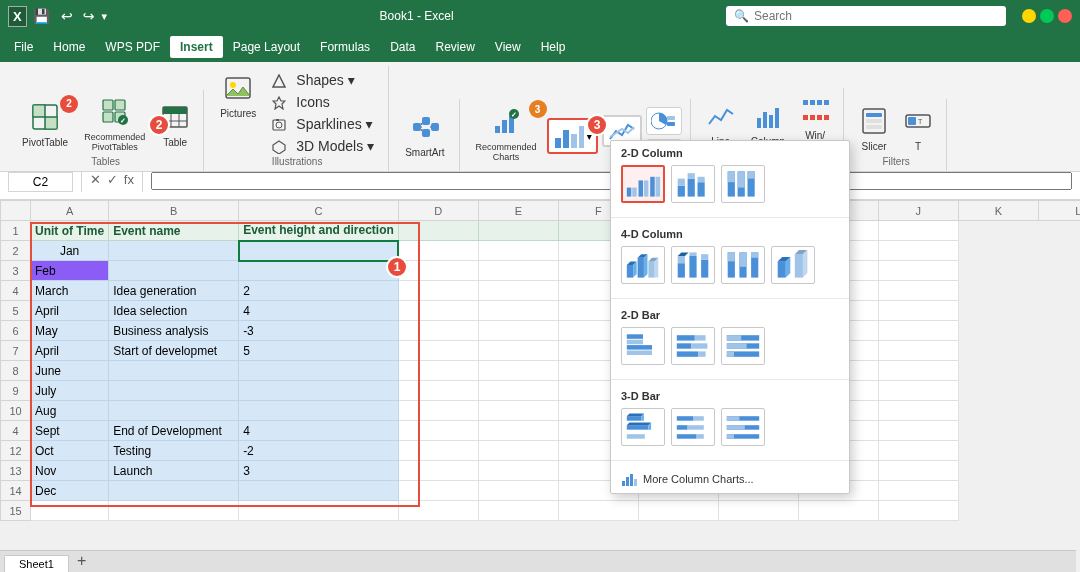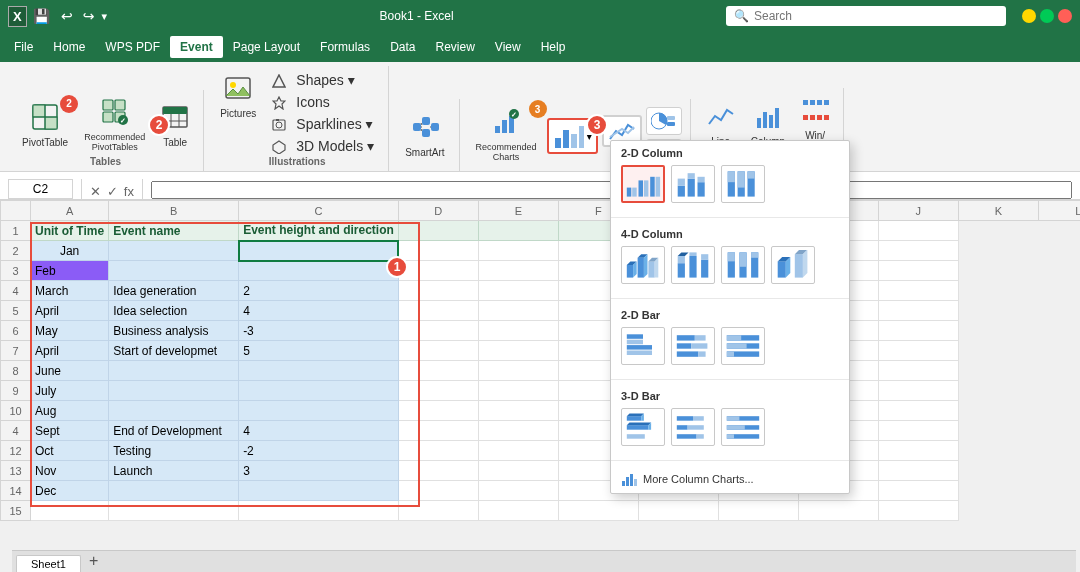--- a/index.html
+++ b/index.html
@@ -66,21 +66,21 @@
       display: flex;
       flex-direction: column;
       align-items: center;
       border-right: 1px solid #d4d4d4;
       padding: 0 8px 0;
       min-height: 72px;
       justify-content: space-between;
     }
     .ribbon-group:last-child { border-right: none; }
     .ribbon-group-content { display: flex; align-items: center; gap: 4px; flex: 1; padding-top: 4px; }
-    .ribbon-group-label { font-size: 10px; color: #666; padding-bottom: 4px; font-weight: bold; }
+    .ribbon-group-label { font-size: 10px; color: #666; padding-bottom: 4px; }
     .ribbon-btn {
       display: flex;
       flex-direction: column;
       align-items: center;
       gap: 2px;
       padding: 4px 6px;
       cursor: pointer;
       border-radius: 3px;
       min-width: 40px;
     }
@@ -123,21 +123,21 @@
       position: relative;
     }
     .chart-col-btn.highlighted { border-color: #e74c3c; border-width: 2px; }
 
     
     .formula-bar {
       background: white;
       border-bottom: 1px solid #d4d4d4;
       height: 28px;
       display: flex;
-      align-items: flex-end;
+      align-items: flex-start;
       padding: 0 8px;
       gap: 8px;
     }
     .cell-ref { width: 65px; border: 1px solid #d4d4d4; padding: 2px 4px; font-size: 12px; text-align: center; }
     .formula-divider { width: 1px; height: 20px; background: #d4d4d4; }
     .formula-icons { display: flex; gap: 6px; color: #666; font-size: 13px; }
     .formula-input { flex: 1; font-size: 12px; }
 
     
     .spreadsheet-container {
@@ -279,21 +279,21 @@
     <div class="win-btn min"></div>
     <div class="win-btn max"></div>
     <div class="win-btn close"></div>
   </div>
 </div>
 
 <div class="menu-bar">
   <div class="menu-item">File</div>
   <div class="menu-item">Home</div>
   <div class="menu-item">WPS PDF</div>
-  <div class="menu-item active">Event</div>
+  <div class="menu-item active">Insert</div>
   <div class="menu-item">Page Layout</div>
   <div class="menu-item">Formulas</div>
   <div class="menu-item">Data</div>
   <div class="menu-item">Review</div>
   <div class="menu-item">View</div>
   <div class="menu-item">Help</div>
 </div>
 
 <div class="ribbon" style="position:relative;">
 
@@ -498,20 +498,46 @@
               <rect x="16" y="19" width="5" height="5" fill="#e74c3c"></rect>
               <rect x="23" y="19" width="5" height="5" fill="#e74c3c"></rect>
             </svg>
         </div>
         <div class="btn-label">Win/<br>Loss</div>
       </div>
     </div>
     <div class="ribbon-group-label">Sparklines</div>
   </div>
 
+  <div class="ribbon-group">
+    <div class="ribbon-group-content">
+      <div class="ribbon-btn">
+        <div class="btn-icon">
+          <svg width="28" height="28" viewBox="0 0 28 28">
+              <rect x="3" y="2" width="22" height="24" rx="2" fill="none" stroke="#555" stroke-width="1.5"></rect>
+              <rect x="6" y="6" width="16" height="4" rx="1" fill="#4a90d9"></rect>
+              <rect x="6" y="12" width="16" height="4" rx="1" fill="#e0e0e0"></rect>
+              <rect x="6" y="18" width="16" height="4" rx="1" fill="#e0e0e0"></rect>
+            </svg>
+        </div>
+        <div class="btn-label">Slicer</div>
+      </div>
+      <div class="ribbon-btn">
+        <div class="btn-icon">
+          <svg width="28" height="28" viewBox="0 0 28 28">
+              <rect x="2" y="8" width="24" height="12" rx="2" fill="none" stroke="#555" stroke-width="1.5"></rect>
+              <rect x="4" y="10" width="8" height="8" rx="1" fill="#4a90d9"></rect>
+              <text x="14" y="17" font-size="7" fill="#555">T</text>
+            </svg>
+        </div>
+        <div class="btn-label">T</div>
+      </div>
+    </div>
+    <div class="ribbon-group-label">Filters</div>
+  </div>
 
   <div class="annotation" style="top:52px;left:148px;">2</div>
   <div class="annotation" style="top:52px;left:586px;">3</div>
 </div>
 
 <div class="formula-bar">
   <input class="cell-ref" type="text" value="C2" style="">
   <div class="formula-divider"></div>
   <div class="formula-icons">
     <span>✕</span>
@@ -918,16 +944,16 @@
     <svg width="16" height="16" viewBox="0 0 16 16">
         <rect x="1" y="10" width="3" height="5" fill="#4a90d9"></rect>
         <rect x="5" y="6" width="3" height="9" fill="#4a90d9"></rect>
         <rect x="9" y="3" width="3" height="12" fill="#4a90d9"></rect>
         <rect x="13" y="8" width="3" height="7" fill="#a0c4e8"></rect>
       </svg>
     <span>More Column Charts...</span>
   </div>
 </div>
 
-<div class="tab-bar" style="position:fixed;bottom:0;left:0;right:4px;margin-left:12px;">
+<div class="tab-bar" style="position:fixed;bottom:0;left:0;right:4px;">
   <div class="sheet-tab">Sheet1</div>
   <div class="add-sheet">+</div>
 </div>
 
 </body></html>

